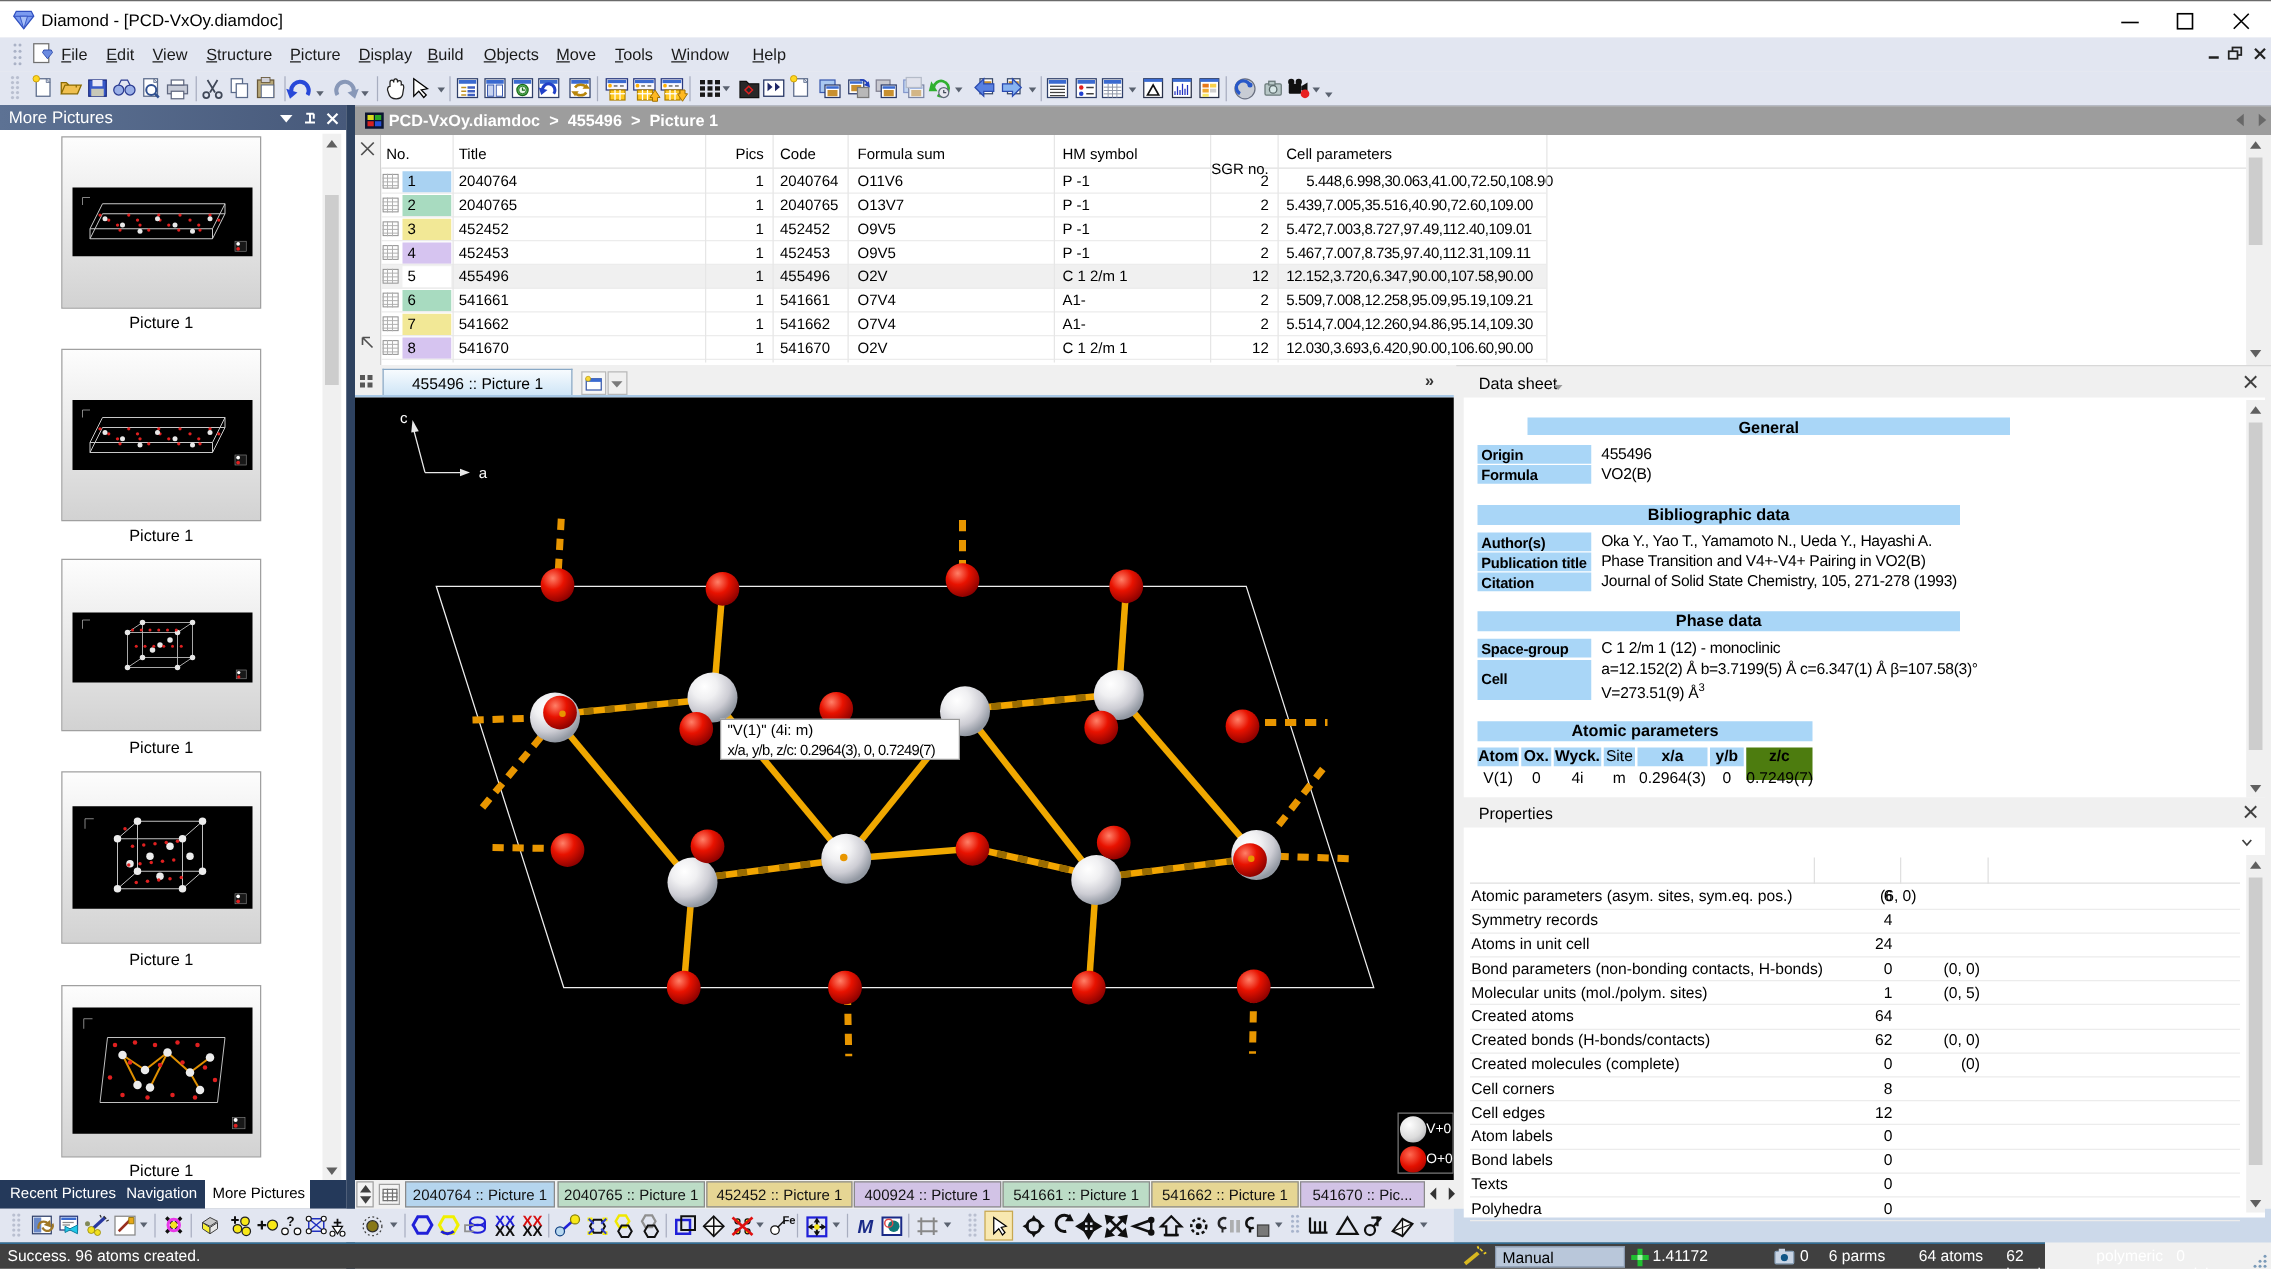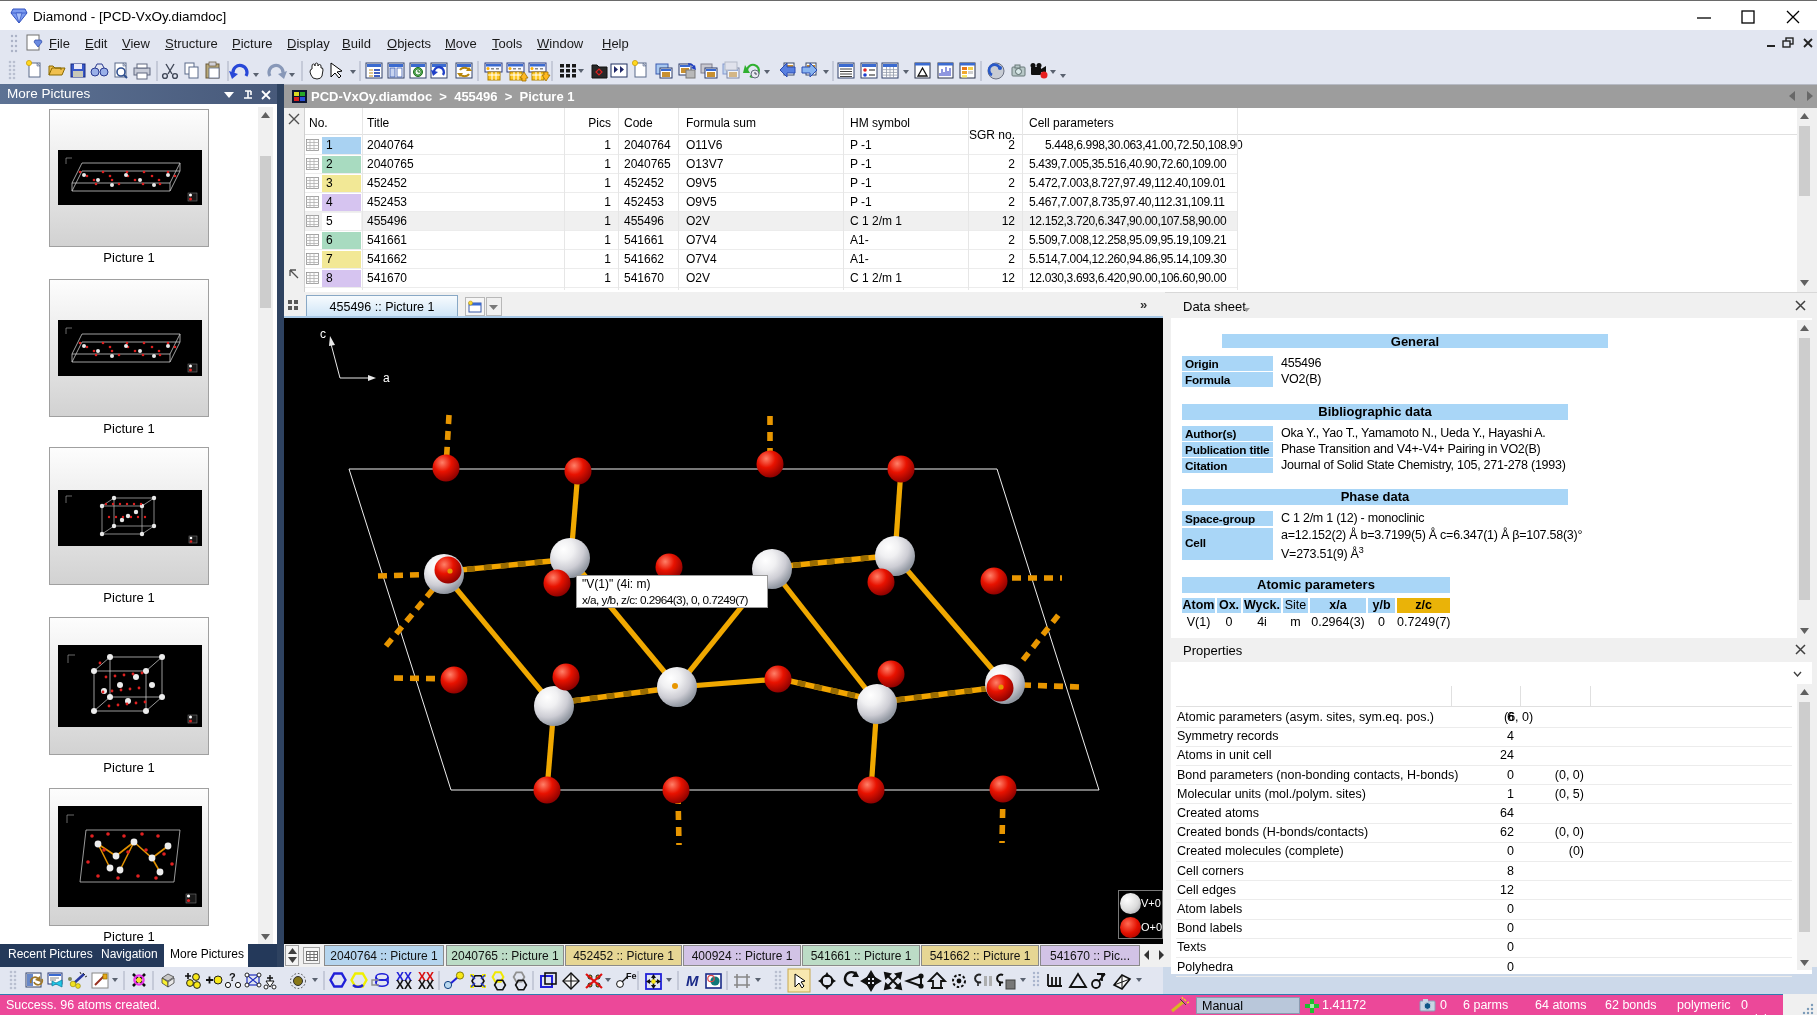--- a/index.html
+++ b/index.html
@@ -25,21 +25,21 @@
 .tcell{position:absolute;top:2px;font-size:12px;color:#000;white-space:pre;}
 .chip{position:absolute;left:17px;top:1px;width:39px;height:17px;font-size:12px;padding-left:4px;padding-top:1px;}
 .gridico{position:absolute;left:1px;top:2px;width:14px;height:14px;}
 .colline{position:absolute;top:108px;width:1px;height:182px;background:#e6e6e6;}
 #pictab{left:284px;top:292px;width:879px;height:26px;background:#f0f0f0;}
 #canvas{left:284px;top:318px;width:879px;height:626px;background:#000;}
 #bottabs{left:284px;top:944px;width:879px;height:23px;background:#f0f0f0;}
 .btab{position:absolute;top:1px;height:21px;border:1px solid #8a8a8a;font-size:12px;color:#111;text-align:center;padding-top:3px;}
 #botbar{left:0;top:967px;width:1163px;height:27px;background:#e2e6f1;}
 #rightstrip{left:1163px;top:967px;width:654px;height:27px;background:#ccd9ea;}
-#statusbar{left:0;top:994px;width:1783px;height:21px;background:#ec4899;border-top:1px solid #2f7cb0;color:#fff;font-size:12.5px;}
+#statusbar{left:0;top:994px;width:1636px;height:21px;background:#404040;border-top:1px solid #2f7cb0;color:#fff;font-size:12.5px;}
 #datasheet{left:1171px;top:292px;width:641px;height:346px;background:#fff;}
 #dshead{left:1165px;top:292px;width:652px;height:26px;background:#f0f0f0;border-top:1px solid #d8d8d8;font-size:13px;}
 #props{left:1171px;top:640px;width:641px;height:334px;background:#fff;}
 #prhead{left:1165px;top:638px;width:652px;height:24px;background:#f0f0f0;font-size:13px;}
 .band{position:absolute;background:#a9d6f7;font-size:13px;font-weight:bold;text-align:center;color:#000;}
 .dslabel{position:absolute;left:1182px;width:91px;height:15px;background:#a9d6f7;font-size:11.8px;font-weight:bold;padding-left:3px;color:#000;white-space:nowrap;letter-spacing:-0.2px;padding-top:1px;}
 .dsval{position:absolute;left:1281px;font-size:12.5px;color:#000;white-space:pre;letter-spacing:-0.25px;}
 .prow{position:absolute;font-size:12.5px;color:#000;white-space:pre;}
 .sb{position:absolute;width:15px;background:#f0f0f0;}
 .sbthumb{position:absolute;width:11px;left:2px;background:#cdcdcd;}
@@ -1241,21 +1241,21 @@
     <div class="dsval abs" style="top:511px;">C 1 2/m 1 (12) - monoclinic</div>
     <div class="dslabel abs" style="top:528px;height:32px;padding-top:8px;">Cell</div>
     <div class="dsval abs" style="top:528px;">a=12.152(2) Å b=3.7199(5) Å c=6.347(1) Å β=107.58(3)°</div>
     <div class="dsval abs" style="top:545px;">V=273.51(9) Å<sup style="font-size:9px">3</sup></div>
     <div class="abs" style="left:1182px;top:598px;width:33px;height:15px;background:#a9d6f7;font-size:12.5px;font-weight:bold;text-align:center;">Atom</div>
     <div class="abs" style="left:1217px;top:598px;width:24px;height:15px;background:#a9d6f7;font-size:12.5px;font-weight:bold;text-align:center;">Ox.</div>
     <div class="abs" style="left:1243px;top:598px;width:38px;height:15px;background:#a9d6f7;font-size:12.5px;font-weight:bold;text-align:center;">Wyck.</div>
     <div class="abs" style="left:1283px;top:598px;width:25px;height:15px;background:#a9d6f7;font-size:12.5px;font-weight:normal;text-align:center;">Site</div>
     <div class="abs" style="left:1310px;top:598px;width:56px;height:15px;background:#a9d6f7;font-size:12.5px;font-weight:bold;text-align:center;">x/a</div>
     <div class="abs" style="left:1368px;top:598px;width:27px;height:15px;background:#a9d6f7;font-size:12.5px;font-weight:bold;text-align:center;">y/b</div>
-    <div class="abs" style="left:1397px;top:598px;width:53px;height:15px;background:#eab308;font-size:12.5px;font-weight:bold;text-align:center;">z/c</div>
+    <div class="abs" style="left:1397px;top:598px;width:53px;height:26px;background:#4d7c0f;font-size:12.5px;font-weight:bold;text-align:center;">z/c</div>
     <div class="abs" style="left:1182px;top:615px;width:33px;font-size:12.5px;text-align:center;">V(1)</div>
     <div class="abs" style="left:1217px;top:615px;width:24px;font-size:12.5px;text-align:center;">0</div>
     <div class="abs" style="left:1243px;top:615px;width:38px;font-size:12.5px;text-align:center;">4i</div>
     <div class="abs" style="left:1283px;top:615px;width:25px;font-size:12.5px;text-align:center;">m</div>
     <div class="abs" style="left:1310px;top:615px;width:56px;font-size:12.5px;text-align:center;">0.2964(3)</div>
     <div class="abs" style="left:1368px;top:615px;width:27px;font-size:12.5px;text-align:center;">0</div>
     <div class="abs" style="left:1397px;top:615px;width:53px;font-size:12.5px;text-align:center;">0.7249(7)</div>
     <div class="sb abs" style="left:1797px;top:320px;height:318px;"></div>
     <div class="sbarr abs" style="left:1797px;top:320px;"></div>
     <svg class="abs" style="left:1798px;top:322px" width="13" height="12">

